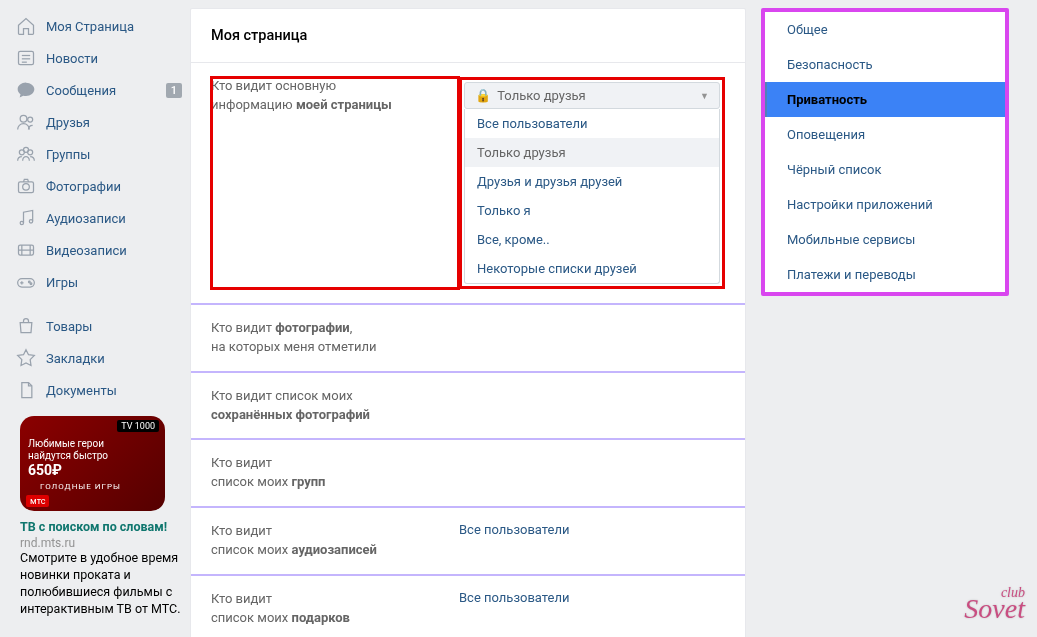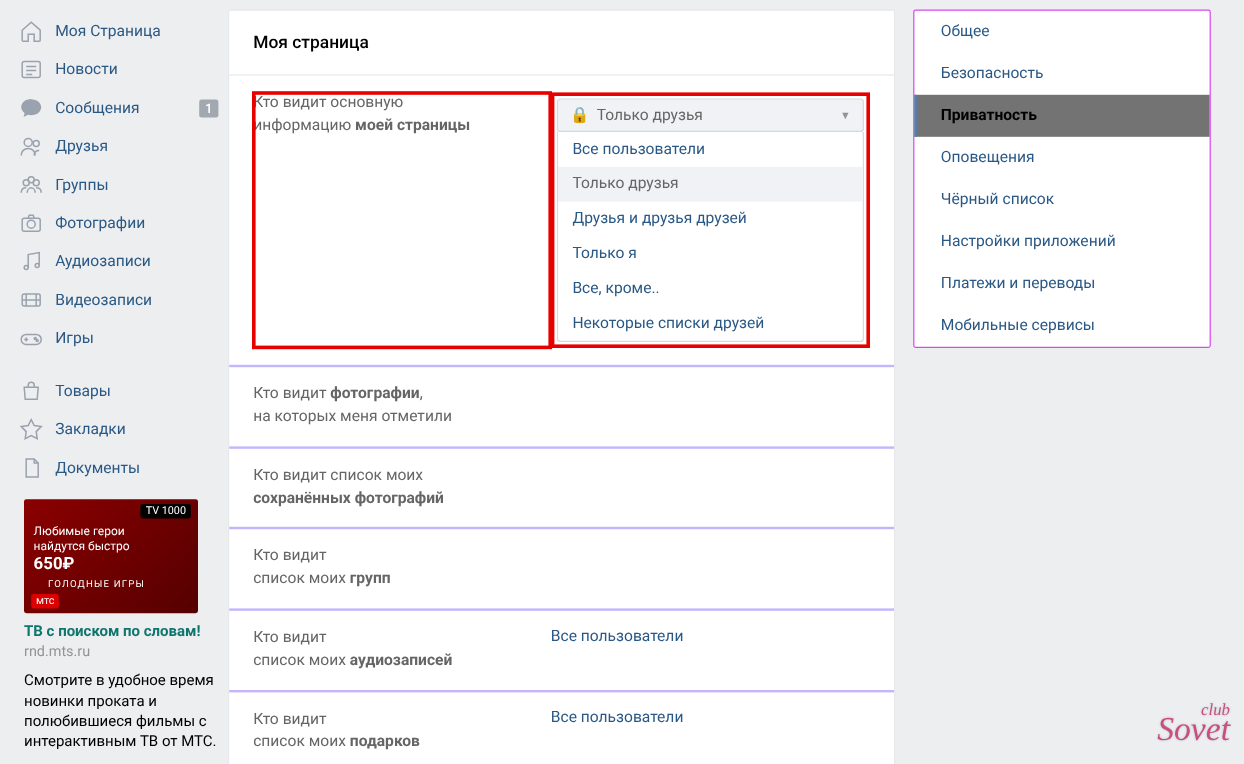--- a/index.html
+++ b/index.html
@@ -9,43 +9,43 @@
   background: #edeef0;
   color: #000;
   width: 1037px;
   height: 637px;
   overflow: hidden;
   position: relative;
 }
 .layout { display: flex; }
 .left-col { width: 190px; padding: 10px 0 0 8px; }
 .center-col { width: 556px; background: #fff; border: 1px solid #e7e8ec; border-radius: 2px; margin-top: 8px; }
-.right-col { width: 248px; margin-left: 15px; margin-top: 8px; background: #fff; border: 1px solid #d946ef; border-radius: 2px; align-self: flex-start; }
+.right-col { width: 248px; margin-left: 15px; margin-top: 8px; background: #fff; border: 4px solid #d946ef; border-radius: 2px; align-self: flex-start; }
 
 
 .nav-list { list-style: none; }
 .nav-item { display: flex; align-items: center; padding: 6px 8px; cursor: pointer; color: #2a5885; position: relative; }
 .nav-icon { width: 20px; height: 20px; margin-right: 10px; color: #99a2ad; display: flex; align-items: center; justify-content: center; flex-shrink: 0; }
 .nav-icon svg { width: 20px; height: 20px; stroke: #99a2ad; fill: none; stroke-width: 1.5; }
 .nav-icon.filled svg { fill: #99a2ad; stroke: none; }
 .nav-label { flex: 1; }
 .nav-badge { background: #a1a8b0; color: #fff; border-radius: 2px; font-size: 11px; padding: 1px 5px; font-weight: 500; }
 .nav-sep { height: 12px; }
 
 
 .ad-card { margin: 10px 8px 8px 12px; }
-.ad-img { width: 145px; height: 95px; background: linear-gradient(135deg,#8b0000,#500); border-radius: 2px; position: relative; overflow: hidden; color:#fff; }
+.ad-img { width: 145px; height: 95px; background: linear-gradient(135deg,#8b0000,#500); border-radius: 14px; position: relative; overflow: hidden; color:#fff; }
 .ad-img .price { position:absolute; top:22px; left:8px; font-size:10px; line-height:1.2;}
 .ad-img .big { font-size:14px; font-weight:bold;}
 .ad-img .mts { position:absolute; bottom:4px; left:6px; font-size:9px; background:#d00; padding:1px 4px; border-radius:2px;}
 .ad-img .tv { position:absolute; top:4px; right:6px; font-size:9px; background:#000; padding:1px 4px; border-radius:2px;}
 .ad-img .title2 { position:absolute; bottom:20px; left:20px; font-size:8px; letter-spacing:1px;}
 .ad-title { color: #0f766e; font-weight: 700; font-size: 12.5px; margin-top: 8px; }
 .ad-domain { color: #939393; font-size: 12px; margin-top: 2px; }
-.ad-desc { color: #000; font-size: 12.5px; margin-top: 10px; line-height: 1.35; }
+.ad-desc { color: #000; font-size: 12.5px; margin-top: 0; line-height: 1.35; }
 
 
 .page-title { font-size: 14.5px; font-weight: 500; padding: 18px 20px; border-bottom: 1px solid #e7e8ec; }
 .setting-row { display: flex; padding: 14px 20px; border-bottom: 2px solid #c4b5fd; }
 .setting-row:last-child { border-bottom: none; }
 .setting-label { width: 248px; color: #656565; font-size: 13px; line-height: 1.45; }
 .setting-label b { font-weight: 700; }
 .setting-value { flex: 1; color: #2a5885; font-size: 13px; }
 .setting-value .lock { margin-right: 6px; color: #939393; }
 .highlight-red { outline: 3px solid #e60000; outline-offset: -2px; }
@@ -53,21 +53,21 @@
 .dd-head .lock { margin-right:6px; color:#939393; }
 .dd-head .caret { margin-left:auto; font-size:9px; color:#939393;}
 .dd-list { background:#fff; border:1px solid #d3d9de; border-top:none; border-radius:0 0 3px 3px; overflow:hidden; }
 .dd-item { padding:7px 12px; color:#2a5885; cursor:pointer; }
 .dd-item.sel { background:#f0f2f5; color:#656565;}
 .dd-box { border:3px solid #e60000; padding:2px; }
 
 
 .rnav-list { list-style:none; }
 .rnav-item { padding: 10px 20px; color:#2a5885; font-size:13px; cursor:pointer; border-left:2px solid transparent;}
-.rnav-item.active { font-weight:700; color:#000; border-left-color:#5181b8; background:#737373;}
+.rnav-item.active { font-weight:700; color:#000; border-left-color:#5181b8; background:#3b82f6;}
 
 
 .watermark { position:absolute; right:12px; bottom:12px; color:#be185d; font-family: cursive; font-size:28px; font-style:italic; opacity:0.75; text-shadow:0 0 2px #aaa; user-select:none; pointer-events:none;}
 .watermark .small{font-size:14px; display:block; text-align:right; margin-bottom:-8px;}
 </style>
 </head>
 <body>
 
 <div class="layout">
 
@@ -259,22 +259,22 @@
   </div>
 
   <div class="right-col">
     <ul class="rnav-list" id="rnav">
         <li class="rnav-item">Общее</li>
         <li class="rnav-item">Безопасность</li>
         <li class="rnav-item active">Приватность</li>
         <li class="rnav-item">Оповещения</li>
         <li class="rnav-item">Чёрный список</li>
         <li class="rnav-item">Настройки приложений</li>
+        <li class="rnav-item">Мобильные сервисы</li>
         <li class="rnav-item">Платежи и переводы</li>
-        <li class="rnav-item">Мобильные сервисы</li>
       </ul>
   </div>
 </div>
 
 <div class="watermark">
   <span class="small">club</span>
   <span>Sovet</span>
 </div>
 
 </body></html>

